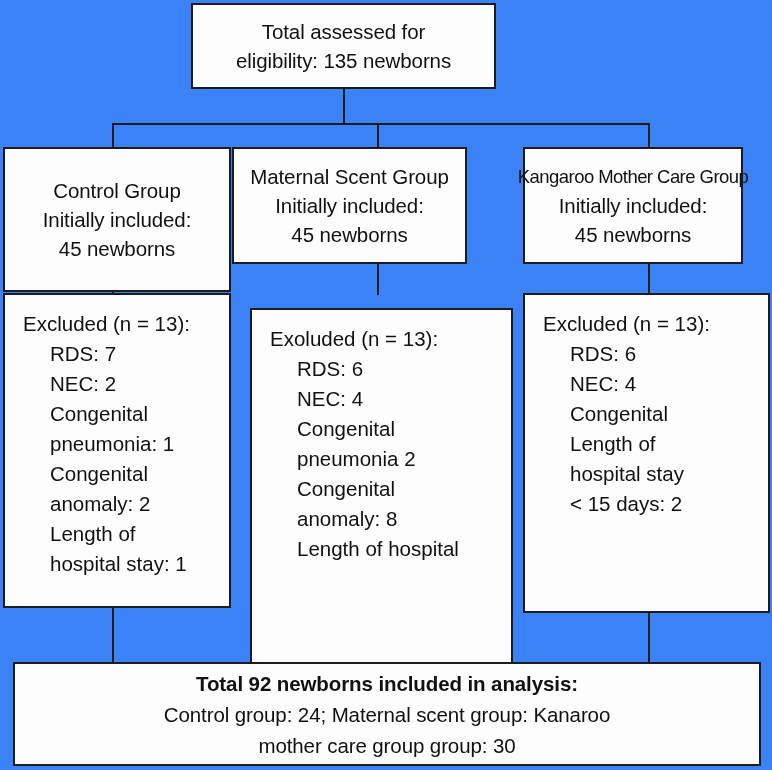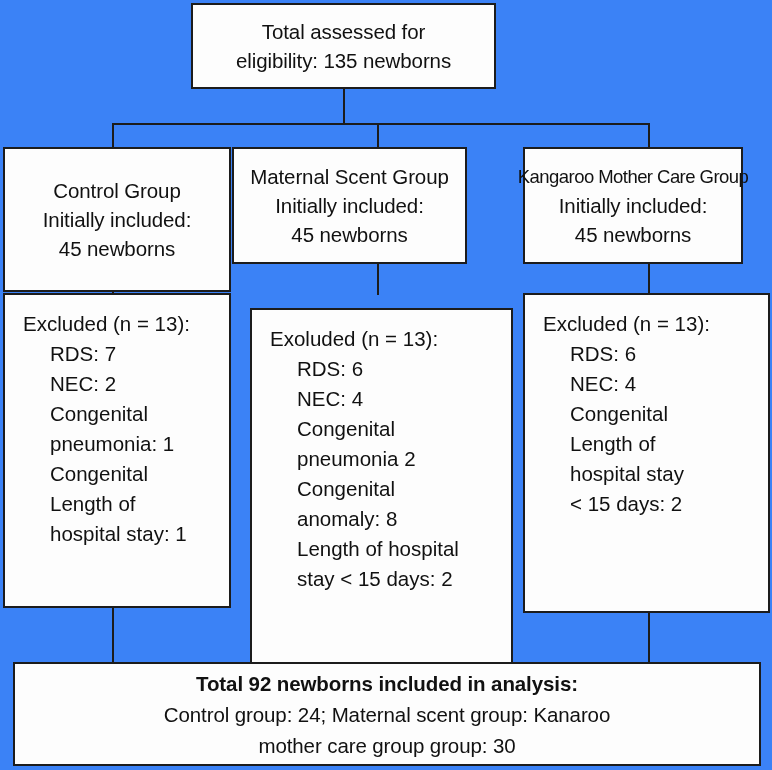--- a/index.html
+++ b/index.html
@@ -144,34 +144,34 @@
     <span class="line">45 newborns</span>
   </div>
 
   <div class="node excl" id="node-excl-0">
     <span class="hdr">Excluded (n = 13):</span>
     <span class="item">RDS: 7</span>
     <span class="item">NEC: 2</span>
     <span class="item">Congenital</span>
     <span class="item">pneumonia: 1</span>
     <span class="item">Congenital</span>
+    <span class="item">anomaly: 2</span>
     <span class="item">Length of</span>
     <span class="item">hospital stay: 1</span>
   </div>
 
   <div class="node excl" id="node-excl-1">
     <span class="hdr">Exoluded (n = 13):</span>
     <span class="item">RDS: 6</span>
     <span class="item">NEC: 4</span>
     <span class="item">Congenital</span>
     <span class="item">pneumonia 2</span>
     <span class="item">Congenital</span>
     <span class="item">anomaly: 8</span>
     <span class="item">Length of hospital</span>
-    <span class="item">stay &lt; 15 days: 2</span>
   </div>
 
   <div class="node excl" id="node-excl-2">
     <span class="hdr">Excluded (n = 13):</span>
     <span class="item">RDS: 6</span>
     <span class="item">NEC: 4</span>
     <span class="item">Congenital</span>
     <span class="item">Length of</span>
     <span class="item">hospital stay</span>
     <span class="item">&lt; 15 days: 2</span>

